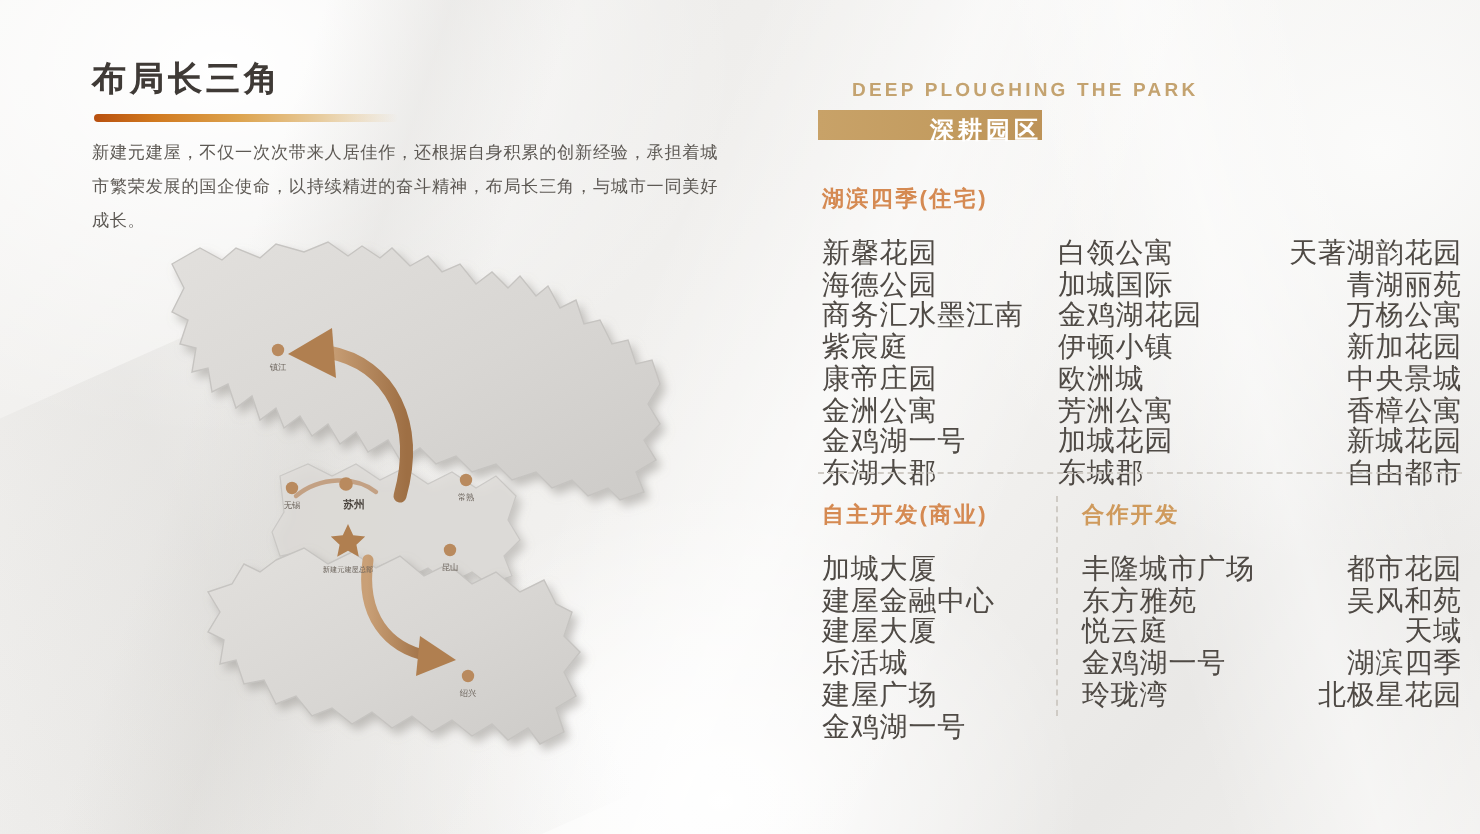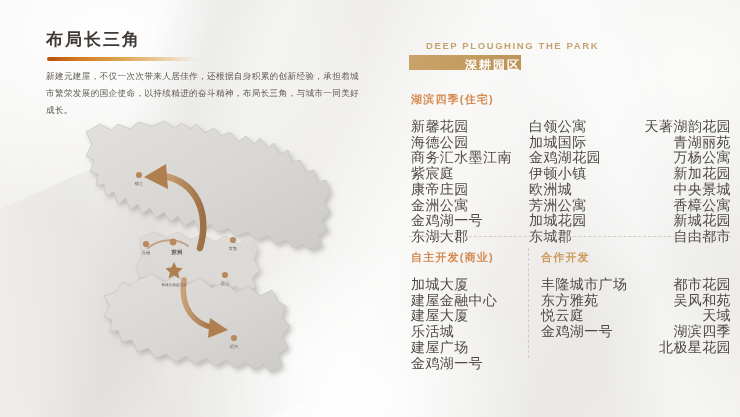--- a/index.html
+++ b/index.html
@@ -266,20 +266,21 @@
 
     <div class="block3">
       <div class="sec-head gold">合作开发</div>
       <div class="sub-gap"></div>
       <div class="cols">
         <ul class="list col-b">
           <li>丰隆城市广场</li>
           <li>东方雅苑</li>
           <li>悦云庭</li>
           <li>金鸡湖一号</li>
+          <li>玲珑湾</li>
         </ul>
         <ul class="list col-c ralign">
           <li>都市花园</li>
           <li>吴风和苑</li>
           <li>天域</li>
           <li>湖滨四季</li>
           <li>北极星花园</li>
         </ul>
       </div>
     </div>

